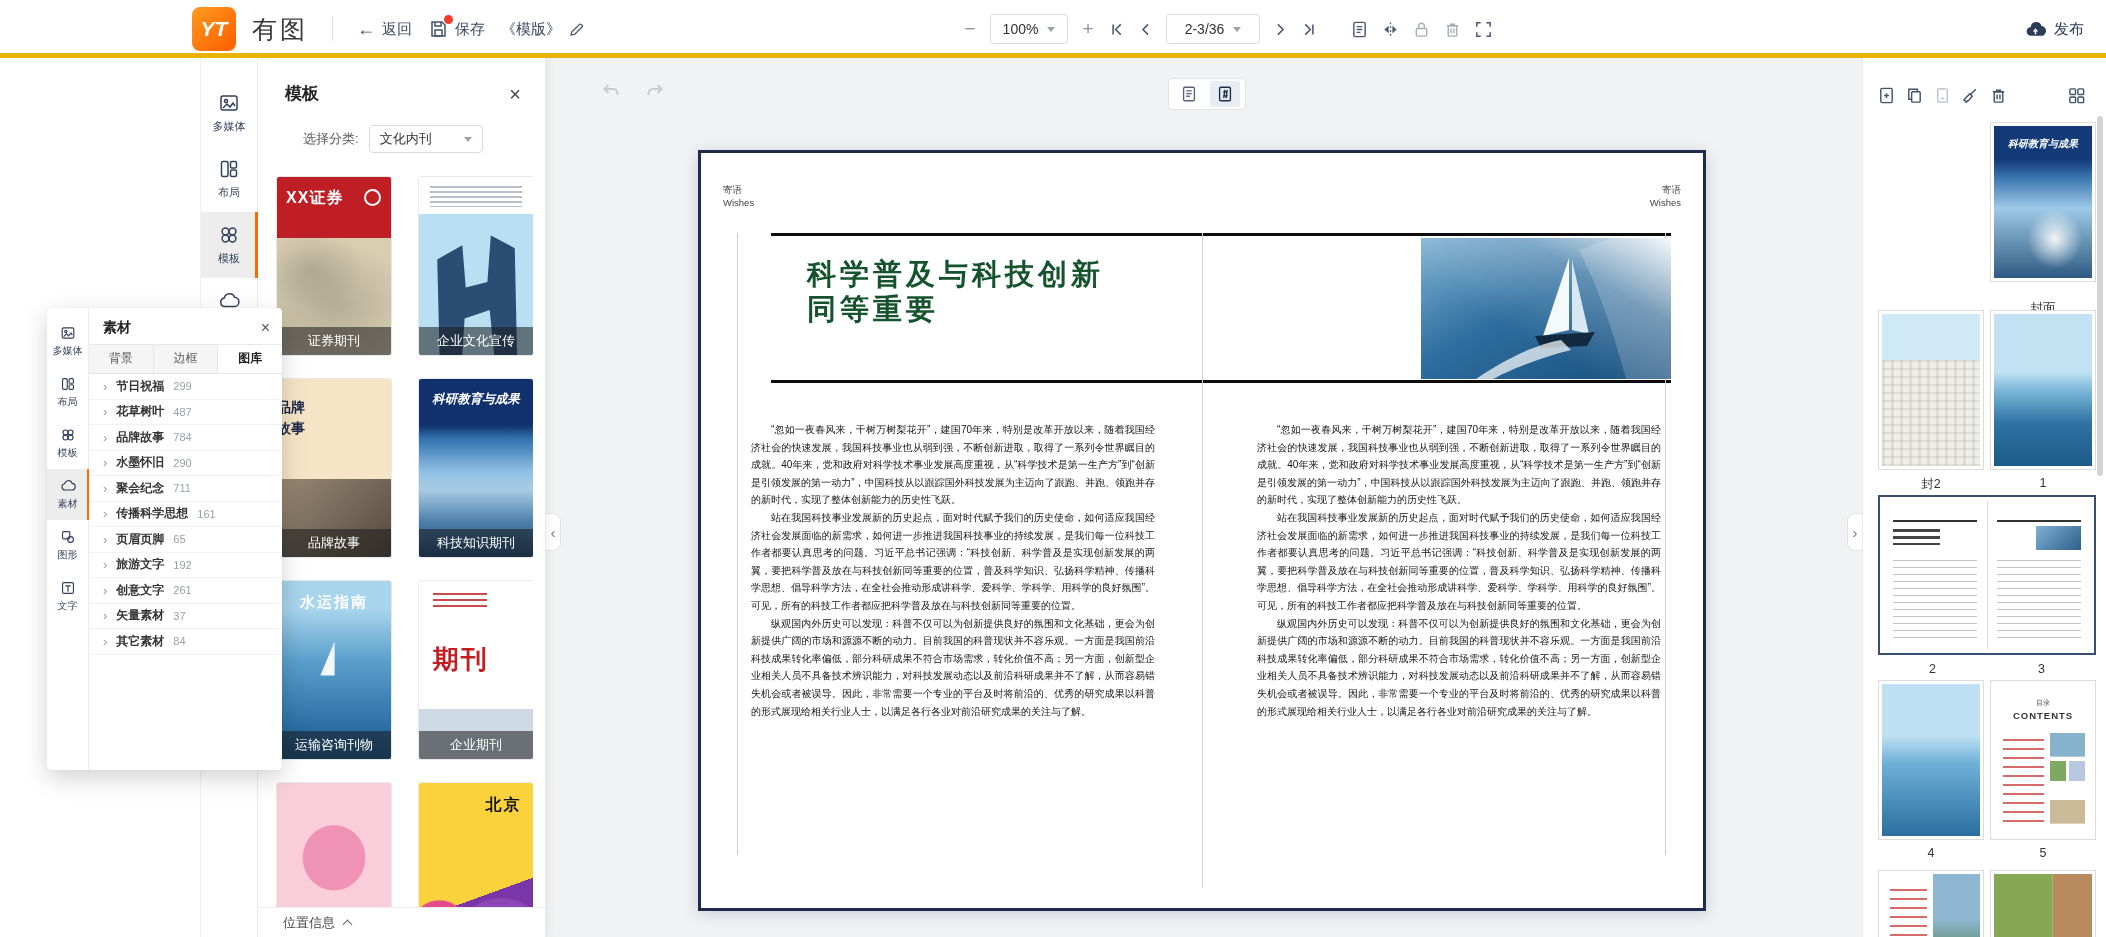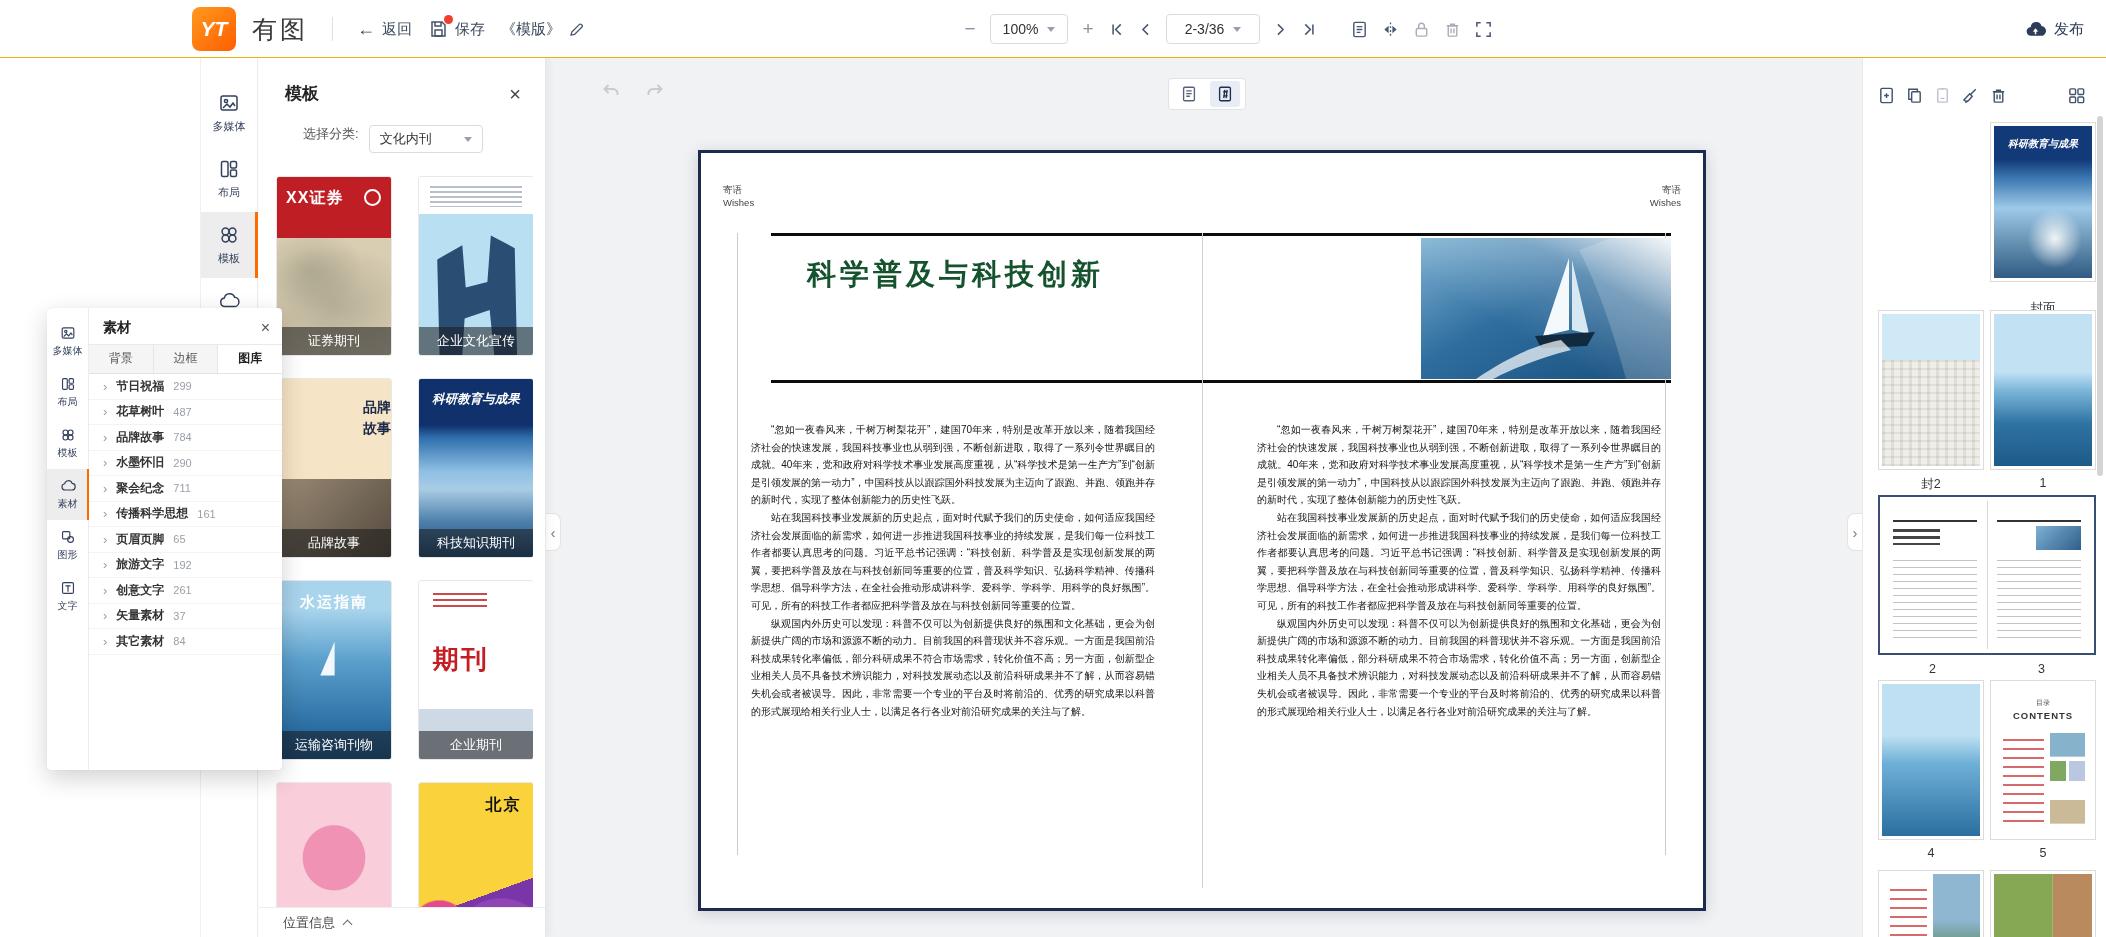--- a/index.html
+++ b/index.html
@@ -2,21 +2,21 @@
 <html><head>
 <meta charset="utf-8">
 <style>
   *{box-sizing:border-box;margin:0;padding:0}
   html,body{background:#fff}
   .app{position:relative;width:2106px;height:937px;overflow:hidden;background:#fff;
        font-family:"Liberation Sans","DejaVu Sans",sans-serif;color:#333}
   svg{display:block}
 
   
-  .topbar{position:absolute;left:0;top:0;right:0;height:58px;background:#fff;border-bottom:1px solid #eab308;z-index:40}
+  .topbar{position:absolute;left:0;top:0;right:0;height:58px;background:#fff;border-bottom:5px solid #eab308;z-index:40}
   .tb-left{position:absolute;left:192px;top:0;height:58px;display:flex;align-items:center;gap:16px}
   .logo{width:44px;height:44px;border-radius:8px;background:linear-gradient(135deg,#ff9a1f,#ff5d00);
         color:#fff;font-weight:bold;font-style:italic;font-size:21px;display:flex;align-items:center;justify-content:center}
   .brand{font-family:"DejaVu Serif",serif;font-size:25px;color:#3a3a3a;letter-spacing:3px}
   .tb-div{width:1px;height:24px;background:#e0e0e0;margin:0 8px}
   .tb-btn{display:flex;align-items:center;gap:7px;font-size:15px;color:#3d4a5e;cursor:pointer}
   .back-arrow{font-size:18px;line-height:1}
   .save-ico{position:relative}
   .dot{position:absolute;top:-4px;right:-5px;width:9px;height:9px;border-radius:50%;background:#f23c2e}
   .tb-center{position:absolute;left:962px;top:0;height:58px;display:flex;align-items:center;gap:12px;color:#55607a}
@@ -38,21 +38,21 @@
         color:#33415c;cursor:pointer;position:relative}
   .sb-item.active{background:#ededee}
   .sb-item.active::after{content:"";position:absolute;right:-1px;top:0;bottom:0;width:3px;background:#ff6a00}
 
   
   .tpanel{position:absolute;left:259px;top:58px;bottom:0;width:287px;background:#fff;border-right:1px solid #e7e7e7;
         box-shadow:3px 0 8px rgba(0,0,0,.05);z-index:9}
   .tp-head{display:flex;justify-content:space-between;align-items:center;padding:24px 24px 0 26px}
   .tp-title{font-size:17px;font-weight:700;color:#222}
   .x-close{font-size:20px;color:#444;cursor:pointer;line-height:1}
-  .tp-cat{display:flex;align-items:flex-start;gap:10px;margin:20px 0 0 44px;font-size:13px;color:#555}
+  .tp-cat{display:flex;align-items:center;gap:10px;margin:20px 0 0 44px;font-size:13px;color:#555}
   .tp-select{width:114px;height:28px;border:1px solid #d8dbe0;border-radius:4px;display:flex;align-items:center;
         justify-content:space-between;padding:0 10px;font-size:13px;color:#333;cursor:pointer}
   .tp-grid{position:absolute;top:118px;left:17px;right:12px;bottom:30px;display:grid;
         grid-template-columns:116px 116px;grid-auto-rows:180px;gap:22px 26px;overflow:hidden}
   .tcard{position:relative;border:1px solid #e8e8e8;border-radius:3px;overflow:hidden;cursor:pointer;background:#fff}
   .tcover{position:absolute;inset:0}
   .tlabel{position:absolute;left:0;right:0;bottom:0;height:28px;line-height:28px;text-align:center;color:#fff;
         font-size:13px;background:rgba(25,25,28,.55);z-index:3}
   .cover-title{position:absolute;z-index:2}
   .tp-footer{position:absolute;left:0;right:0;bottom:0;height:30px;background:#fff;border-top:1px solid #ececec;
@@ -66,21 +66,21 @@
      linear-gradient(#c01e25 0 34%,#d9cdb2 34%)}
   .art-securities .cover-title{top:6%;left:8%;color:#fff;font-size:16px;font-weight:800;letter-spacing:1px}
   .art-securities::after{content:"";position:absolute;top:7%;right:9%;width:13px;height:13px;border-radius:50%;
      background:#c01e25;border:2px solid #fff}
   .art-cctv{background:linear-gradient(#fff 0 21%,#b9dff2 21%)}
   .art-cctv::before{content:"";position:absolute;left:10%;right:10%;top:5%;height:12%;
      background:repeating-linear-gradient(180deg,#b9bfc6 0 1.5px,transparent 1.5px 5px)}
   .art-cctv::after{content:"";position:absolute;left:0;right:0;top:21%;bottom:0;background:#2a4d73;
      clip-path:polygon(18% 100%,16% 32%,38% 22%,41% 52%,60% 48%,63% 15%,84% 24%,86% 100%,66% 100%,62% 68%,40% 74%,38% 100%)}
   .art-brand{background:#f6e4c6}
-  .art-brand .cover-title{top:10%;left:0;right:0;text-align:right;color:#1d2b4a;font-size:14px;font-weight:800;
+  .art-brand .cover-title{top:10%;left:0;right:0;text-align:left;color:#1d2b4a;font-size:14px;font-weight:800;
      white-space:pre-line;line-height:1.5}
   .art-brand::after{content:"";position:absolute;left:0;right:0;bottom:0;height:44%;
      background:linear-gradient(135deg,#9a8a74,#6f6354 60%,#57493d)}
   .art-scitech{background:linear-gradient(180deg,#10316b 0 26%,#2f6fad 33%,#8fc0e4 52%,#a9cce4 62%,#4d80ab 80%,#1e4a74 100%)}
   .art-scitech .cover-title{top:7%;left:0;right:0;text-align:center;color:#fff;font-size:12.5px;font-weight:800;font-style:italic}
   .art-enterprise{background:linear-gradient(#fff 0 72%,#cdd9e4 72%)}
   .art-enterprise::before{content:"";position:absolute;left:12%;right:40%;top:7%;height:9%;
      background:repeating-linear-gradient(180deg,#c94b4b 0 2px,transparent 2px 6px)}
   .art-enterprise .cover-title{top:34%;left:12%;color:#c41e23;font-size:26px;font-weight:900;letter-spacing:2px}
   .art-shipping{background:linear-gradient(180deg,#a8d4ec 0 16%,#5a9fcc 45%,#16578f 100%)}
@@ -598,20 +598,21 @@
         <div>寄语</div>
           <div>Wishes</div>
       </div>
       <div class="rule rt"></div>
       <div class="rule rb"></div>
       <div class="vline vl"></div>
       <div class="vline vr"></div>
       <div class="center-line"></div>
       <div class="doc-title">
         <div>科学普及与科技创新</div>
+        <div>同等重要</div>
       </div>
       <div class="boat">
         <svg width="250" height="141" viewBox="0 0 250 141" preserveAspectRatio="none">
           <defs>
             <linearGradient id="sea" x1="0" y1="0" x2="1" y2="1">
               <stop offset="0" stop-color="#7fb2d4"></stop>
                 <stop offset=".45" stop-color="#2e6d9e"></stop>
                 <stop offset="1" stop-color="#174e7c"></stop>
             </linearGradient>
             <linearGradient id="glare" x1="1" y1="0" x2="0" y2="1">

